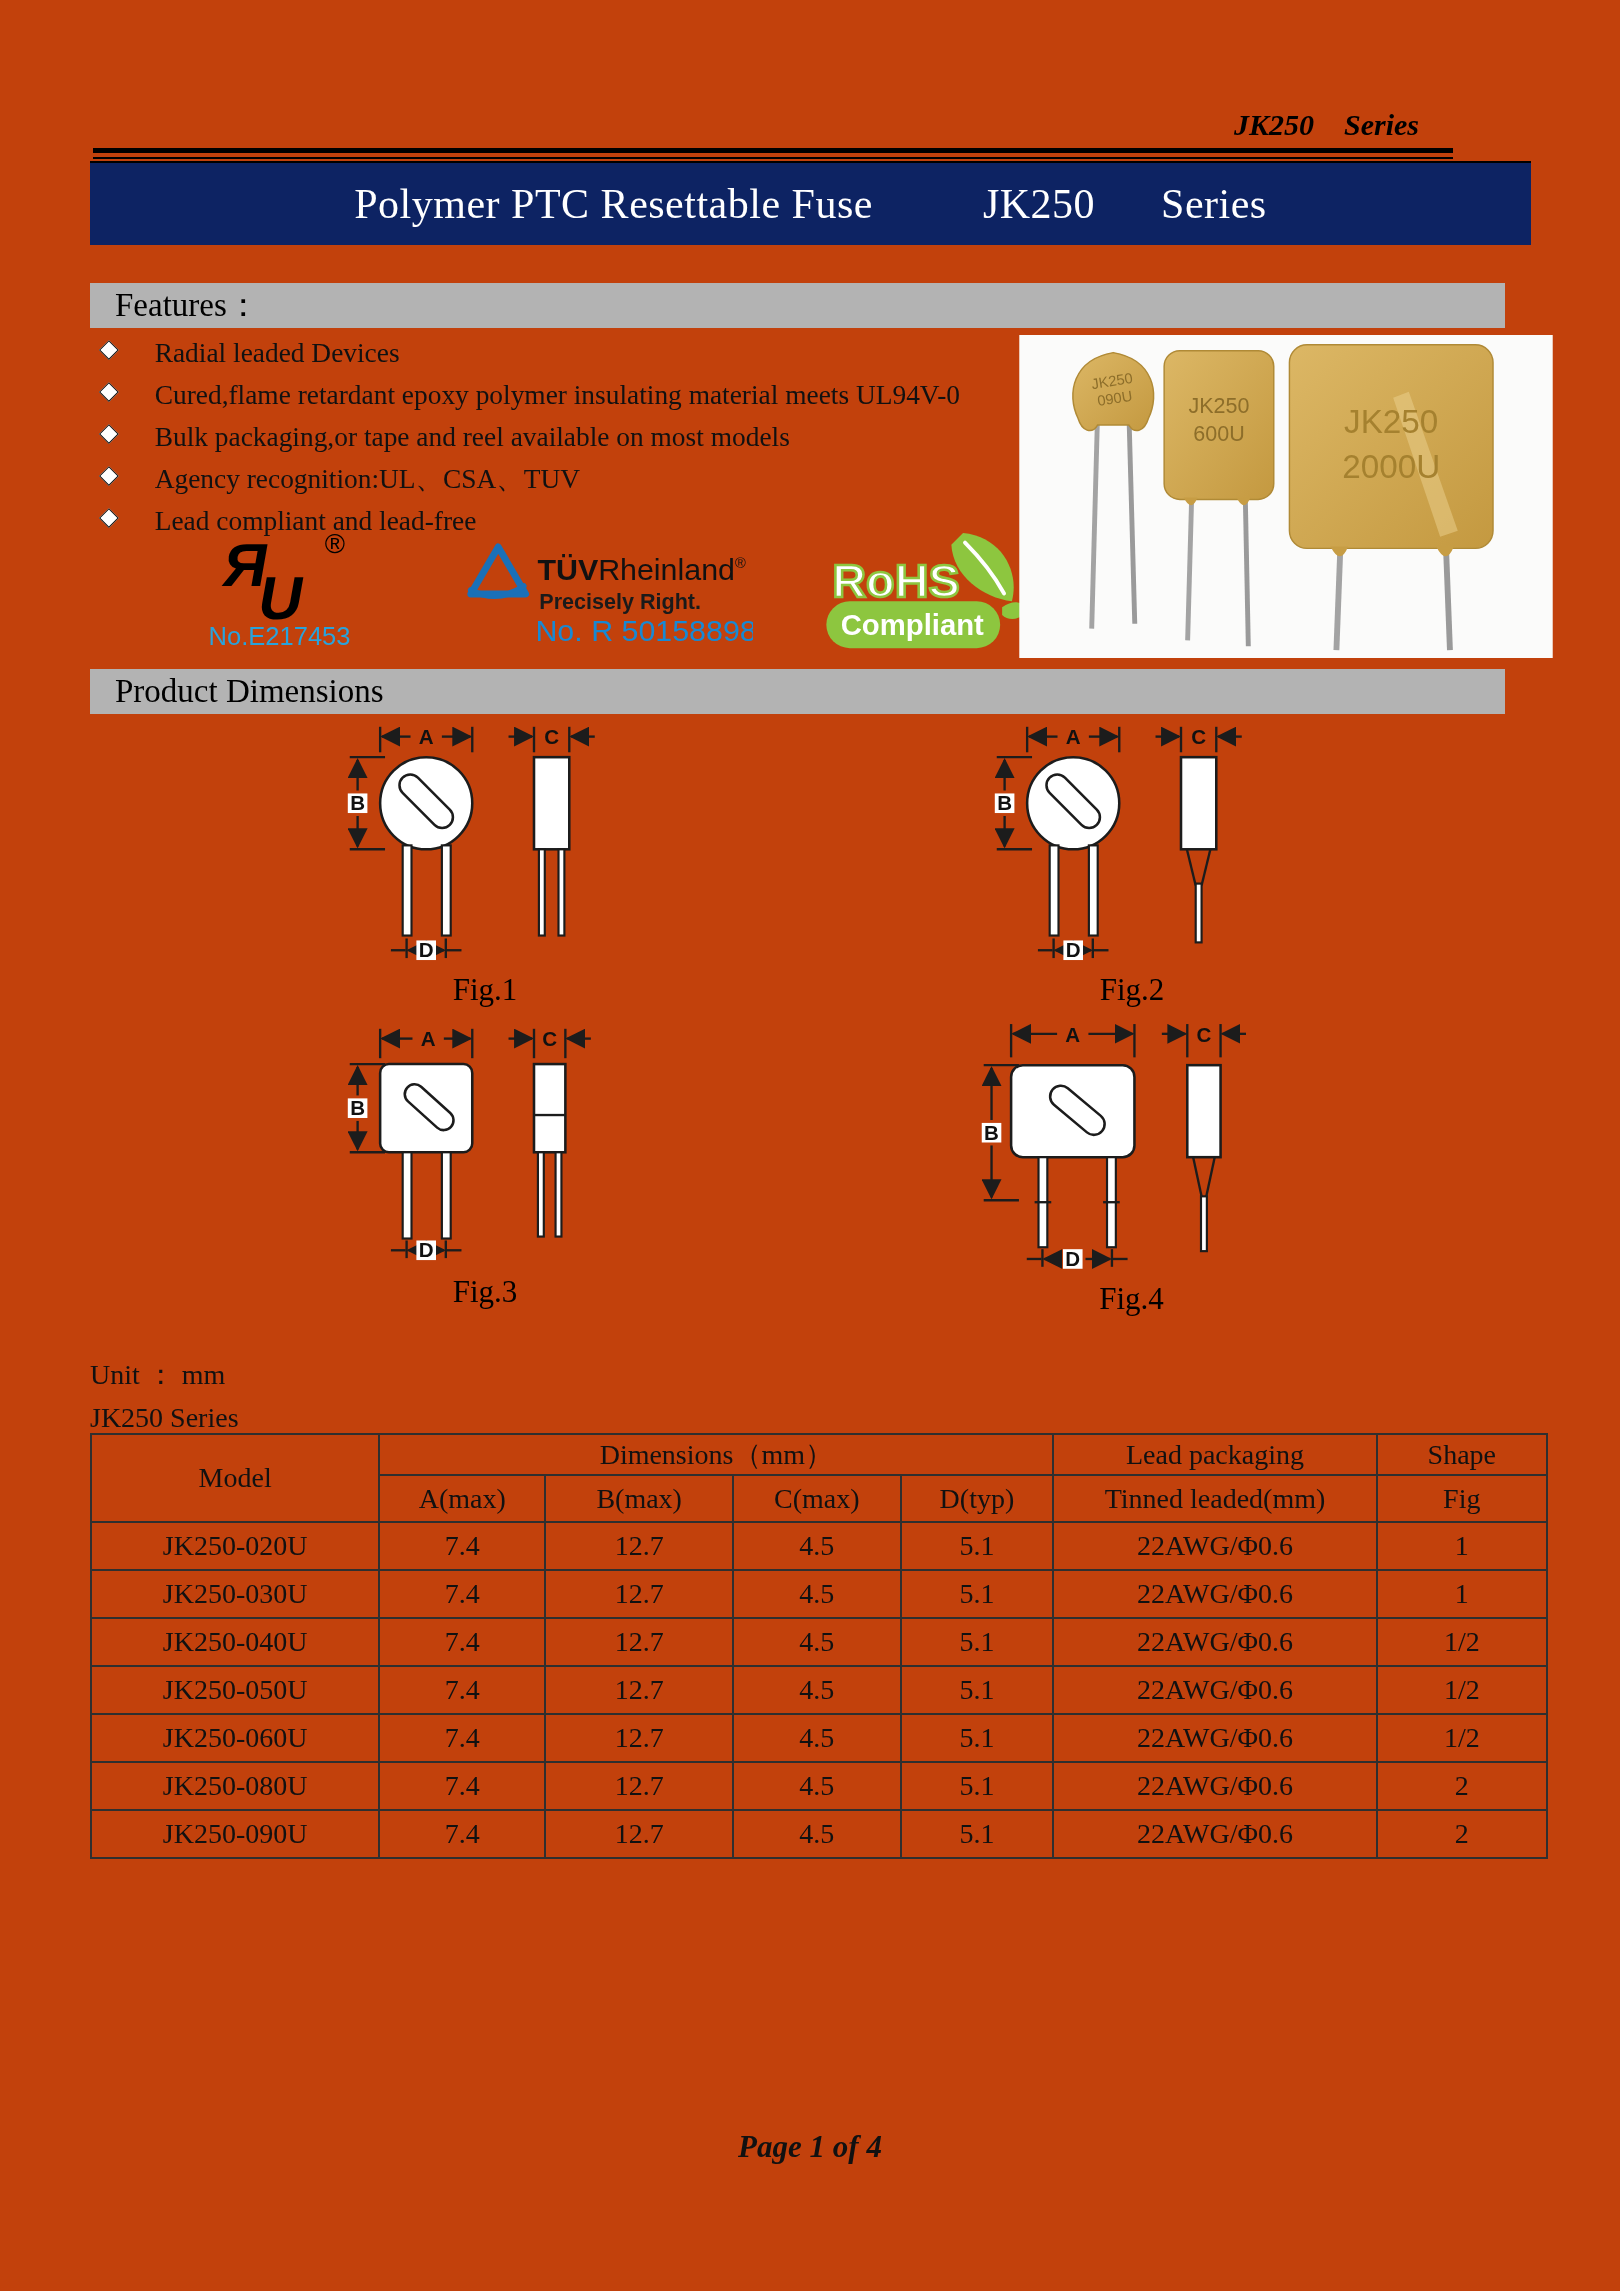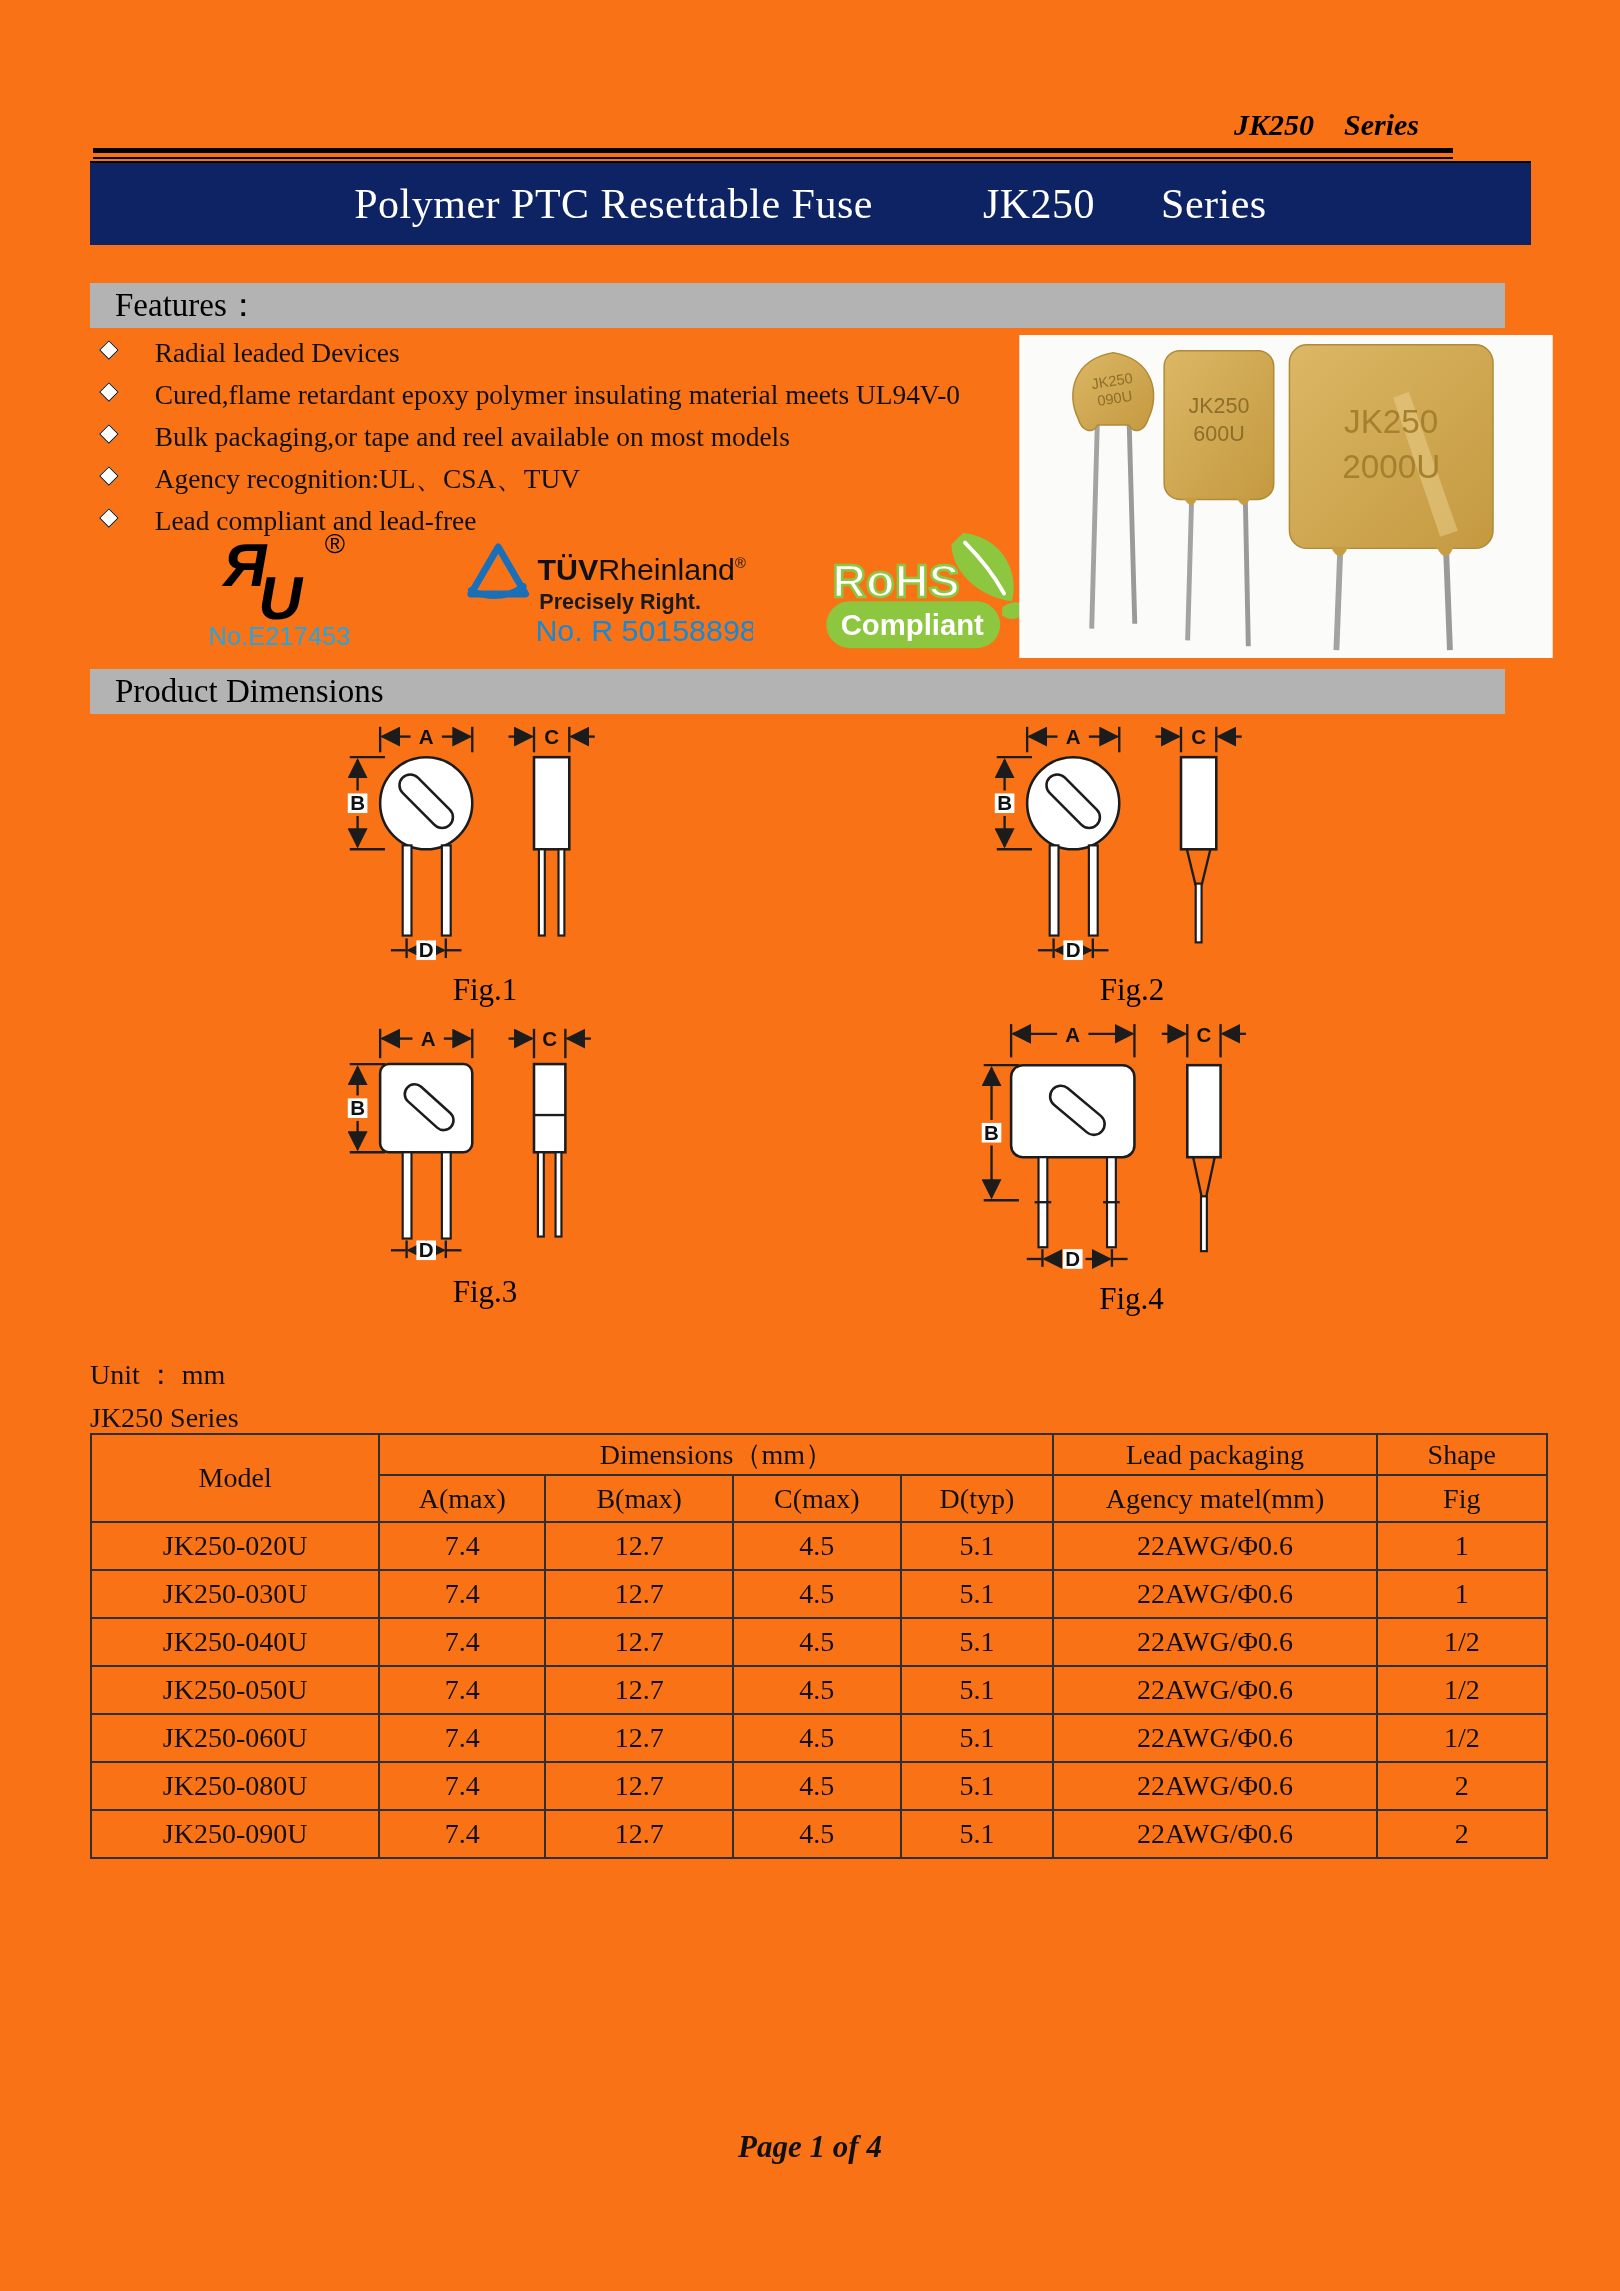--- a/index.html
+++ b/index.html
@@ -1,16 +1,16 @@
 <!DOCTYPE html>
 <html><head>
 <meta charset="utf-8">
 <style>
   html,body{margin:0;padding:0;background:#e8e8e8;}
-  .page{position:relative;width:1620px;height:2292px;background:#f97316;overflow:hidden;
+  .page{position:relative;width:1620px;height:2292px;background:#c2410c;overflow:hidden;
         font-family:"Liberation Serif", serif;color:#111;}
   .abs{position:absolute;}
 
   
   .doc-tag{top:108px;right:201px;font-size:30px;font-weight:bold;font-style:italic;white-space:pre;color:#000;}
   .top-rule{left:93px;top:148px;width:1360px;height:3.9px;border-top:5.9px solid #000;border-bottom:2px solid #000;}
 
   
   .title-bar{left:90px;top:161px;width:1441px;height:82px;background:#0d2363;border-top:2px solid #000;
              display:flex;align-items:center;justify-content:center;}
@@ -337,21 +337,21 @@
         <td rowspan="2">Model</td>
         <td colspan="4">Dimensions（mm）</td>
         <td>Lead packaging</td>
         <td>Shape</td>
       </tr>
       <tr class="h2">
         <td>A(max)</td>
         <td>B(max)</td>
         <td>C(max)</td>
         <td>D(typ)</td>
-        <td>Agency matel(mm)</td>
+        <td>Tinned leaded(mm)</td>
         <td>Fig</td>
       </tr>
       <tr>
         <td>JK250-020U</td>
         <td>7.4</td>
         <td>12.7</td>
         <td>4.5</td>
         <td>5.1</td>
         <td>22AWG/Φ0.6</td>
         <td>1</td>

